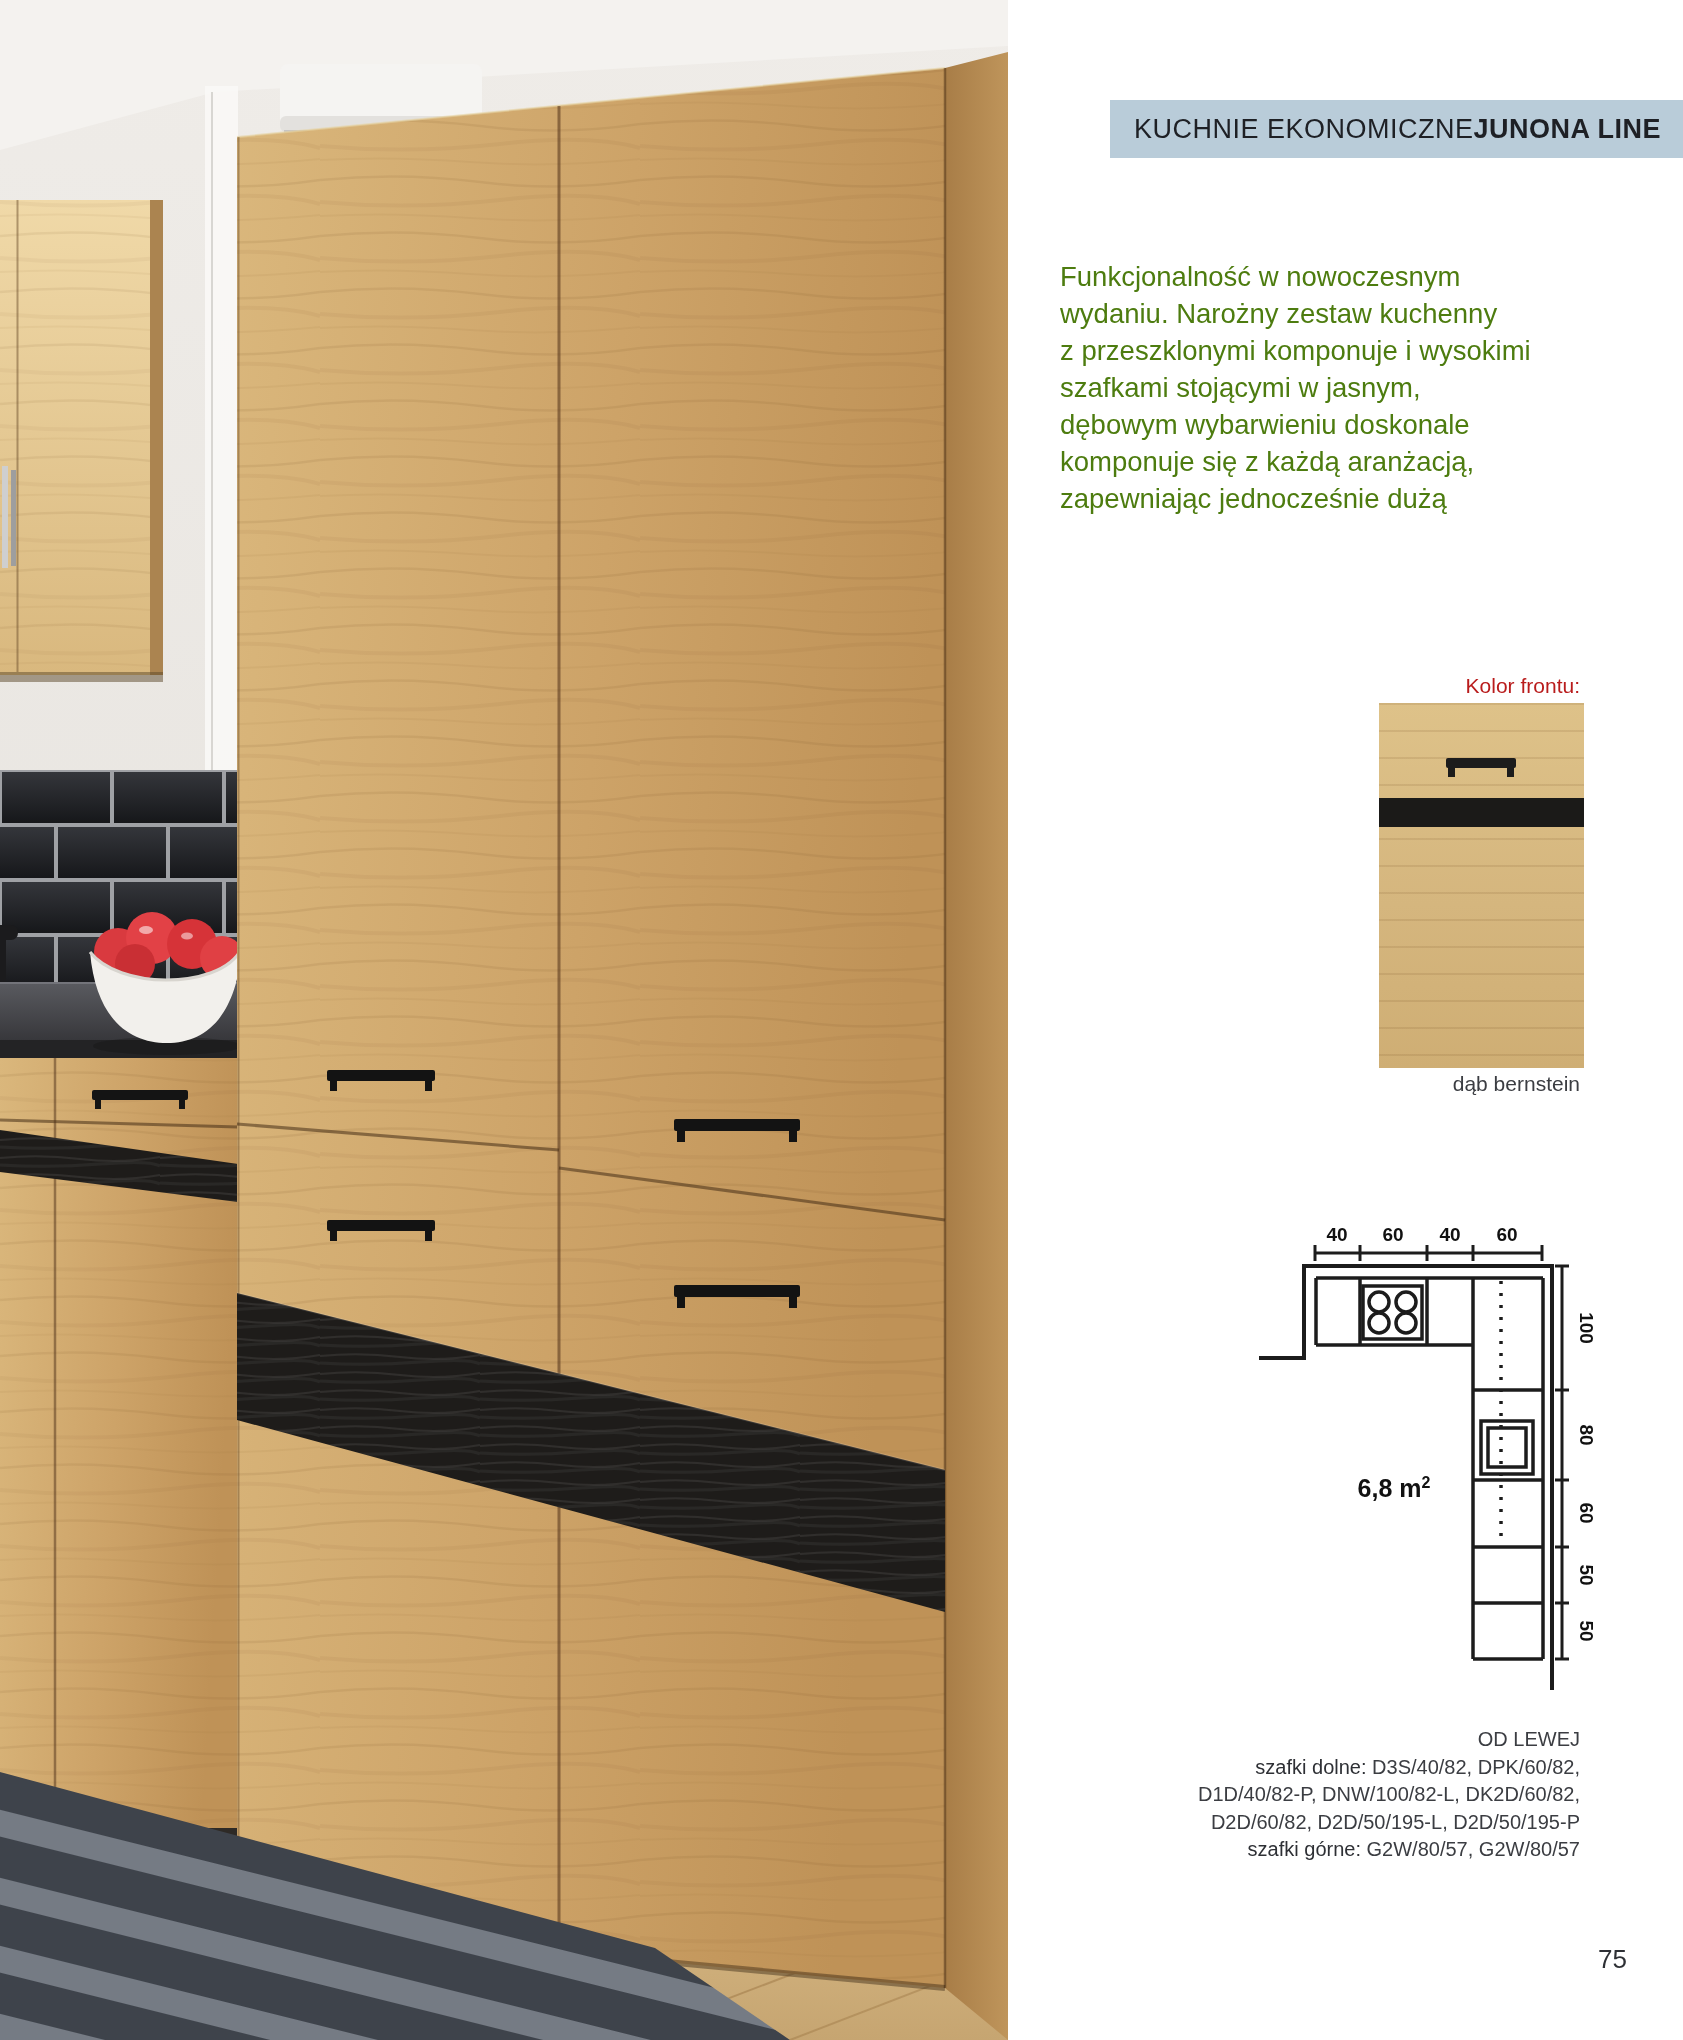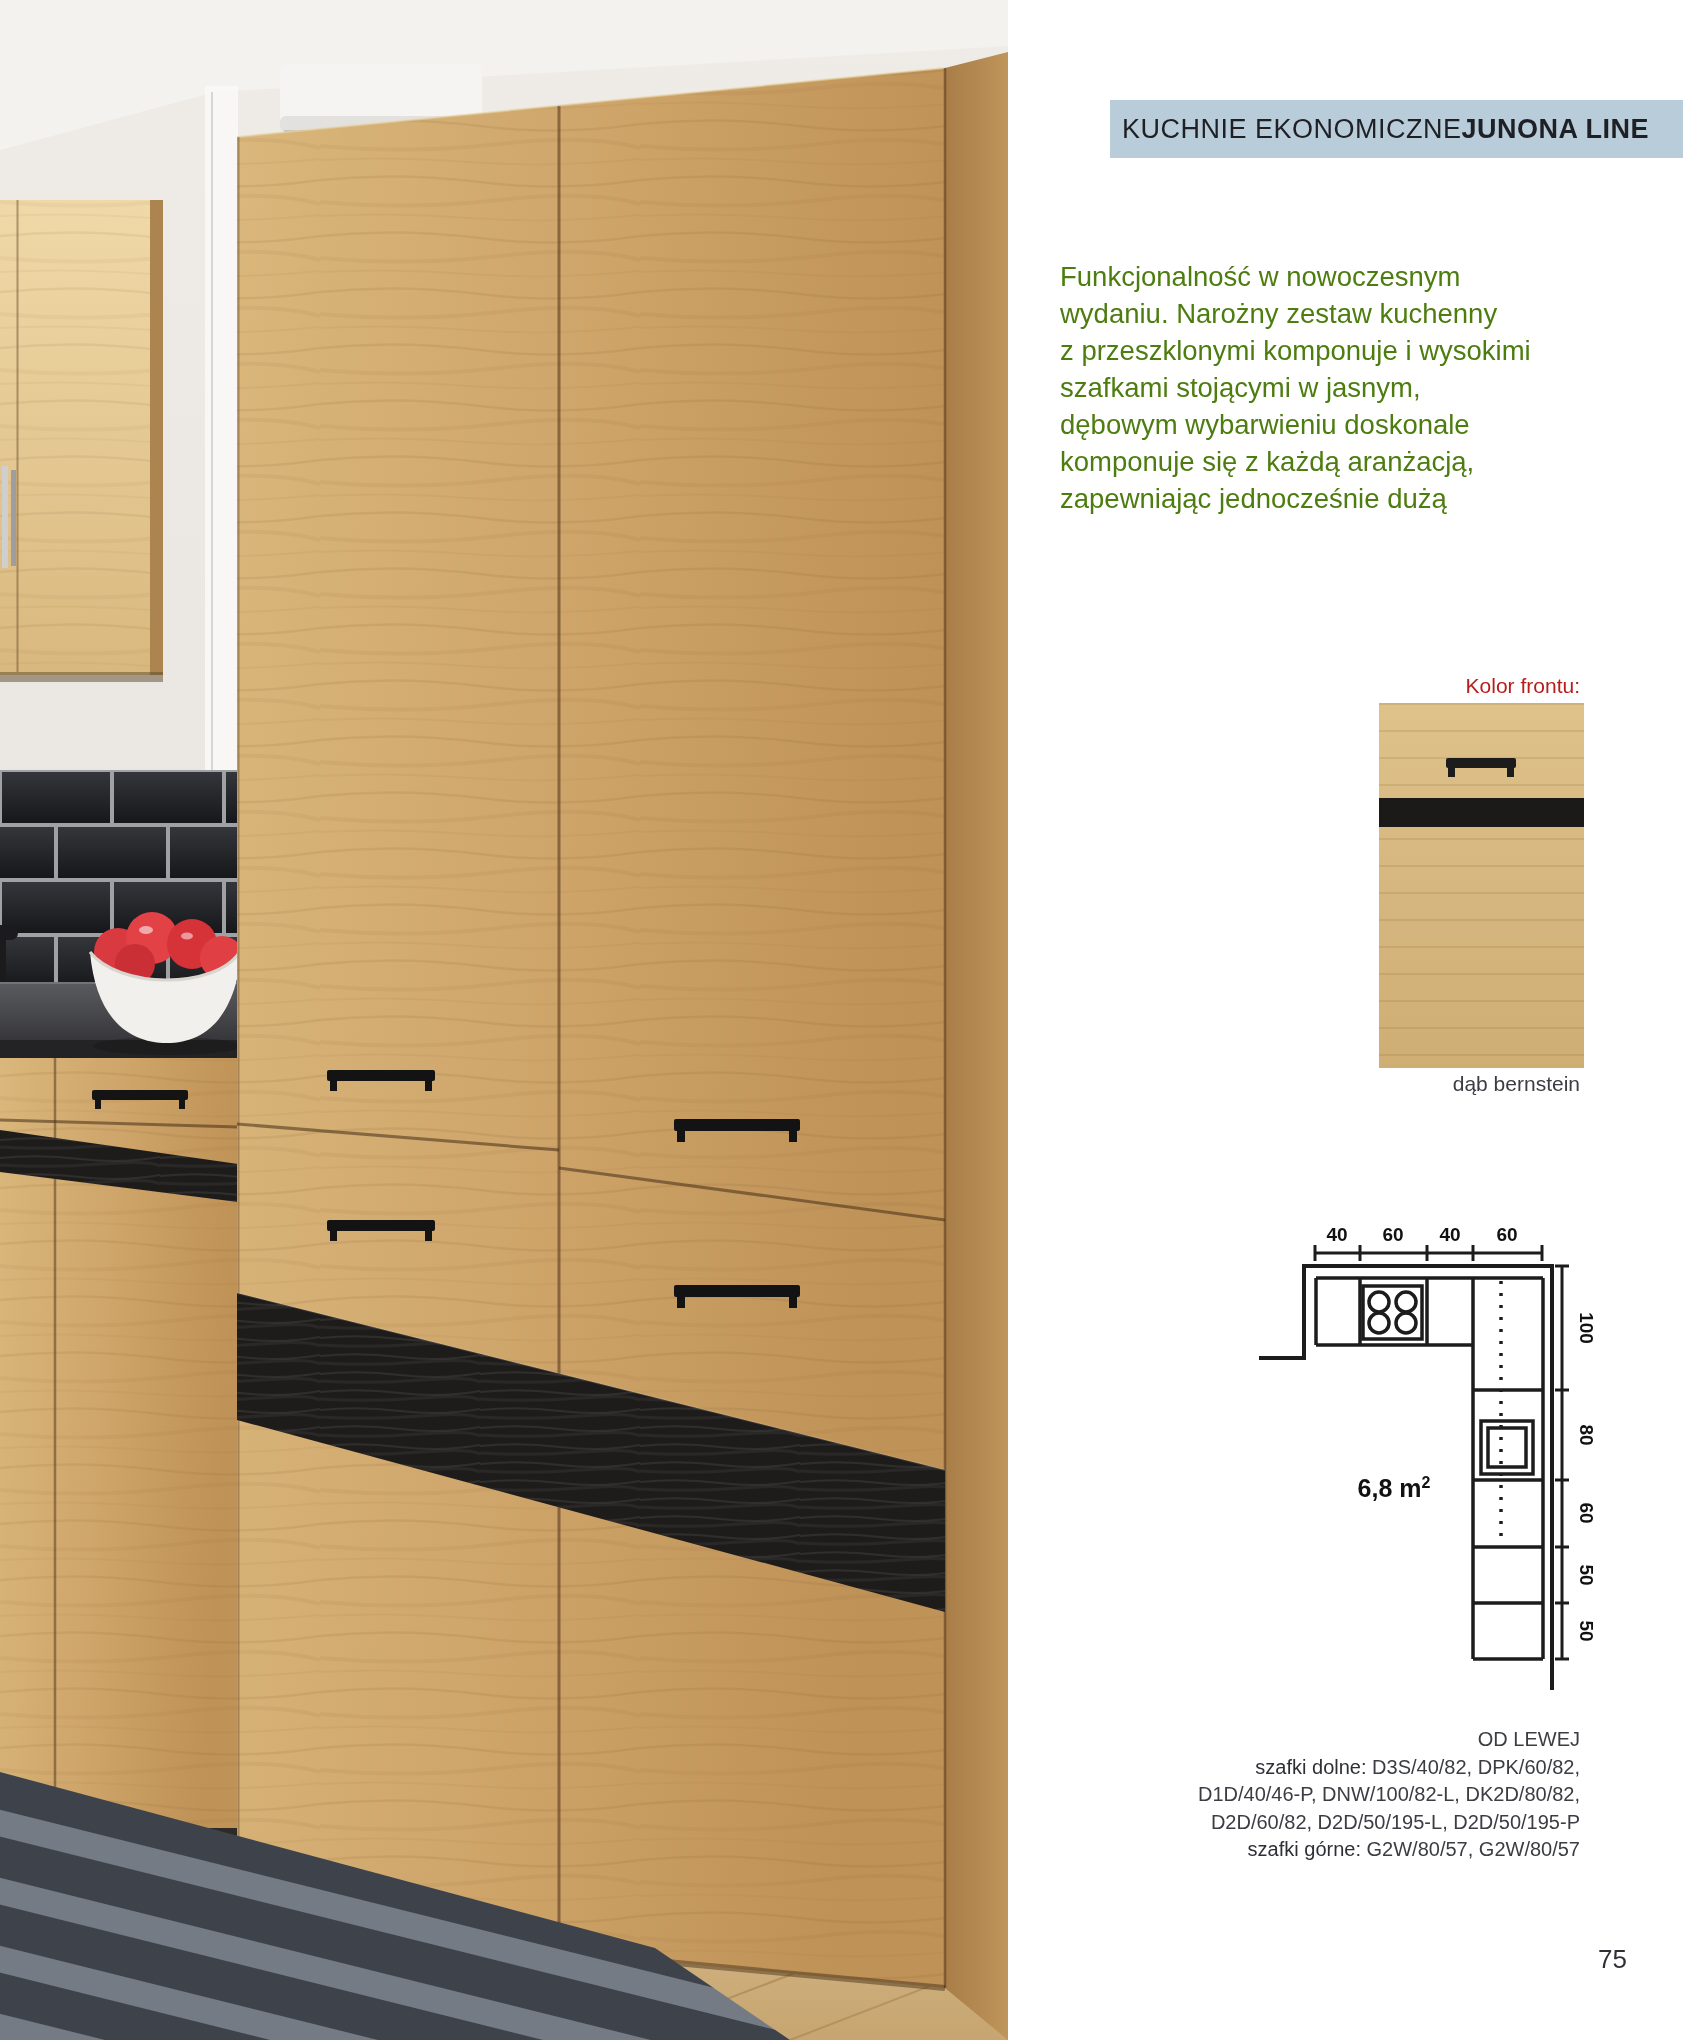--- a/index.html
+++ b/index.html
@@ -1,21 +1,21 @@
 <!DOCTYPE html>
 <html><head>
 <meta charset="utf-8">
 <style>
   html,body{margin:0;padding:0;background:#ffffff;}
   .page{position:relative;width:1683px;height:2040px;background:#ffffff;overflow:hidden;
         font-family:"Liberation Sans", sans-serif;color:#3b3d42;}
   .photo-wrap{position:absolute;left:0;top:0;width:1008px;height:2040px;}
   
   .badge{position:absolute;left:1110px;top:100px;width:573px;height:58px;
-         display:flex;align-items:center;padding-left:12px;box-sizing:border-box;
+         display:flex;align-items:center;padding-left:24px;box-sizing:border-box;
          font-size:27px;letter-spacing:.5px;color:#1e2025;}
   .badge b{font-weight:700;}
   .desc{position:absolute;top:258px;right:103px;width:520px;
         font-size:27.5px;line-height:37px;color:#4d7c0f;}
   .front-label{position:absolute;top:674px;right:103px;font-size:21px;color:#b91c1c;}
   .swatch{position:absolute;top:703px;right:99px;width:205px;height:365px;
           background:
             repeating-linear-gradient(180deg, rgba(118,80,36,.14) 0 2px, rgba(0,0,0,0) 2px 27px),
             linear-gradient(180deg,#dec289,#d5b67e 55%,#cfae74);}
   .swatch .stripe{position:absolute;left:0;top:95px;width:100%;height:29px;background:#1b1a18;}
@@ -287,20 +287,20 @@
       <text x="331" y="288" transform="rotate(90 331 288)">60</text>
       <text x="331" y="350" transform="rotate(90 331 350)">50</text>
       <text x="331" y="406" transform="rotate(90 331 406)">50</text>
     </g>
     <text x="145" y="272" font-family="Liberation Sans, sans-serif" font-size="25" font-weight="700" fill="#111111" text-anchor="middle"><tspan>6,8 m</tspan><tspan dy="-9" font-size="16">2</tspan></text>
   </svg>
 
   <div class="cablist">
     <div>OD LEWEJ</div>
     <div><b>szafki dolne:</b><span> D3S/40/82, DPK/60/82,</span></div>
-    <div>D1D/40/46-P, DNW/100/82-L, DK2D/80/82,</div>
+    <div>D1D/40/82-P, DNW/100/82-L, DK2D/60/82,</div>
     <div>D2D/60/82, D2D/50/195-L, D2D/50/195-P</div>
     <div><b>szafki górne:</b><span> G2W/80/57, G2W/80/57</span></div>
   </div>
 
   <div class="pagenum">75</div>
 
 </div>
 
 </body></html>

